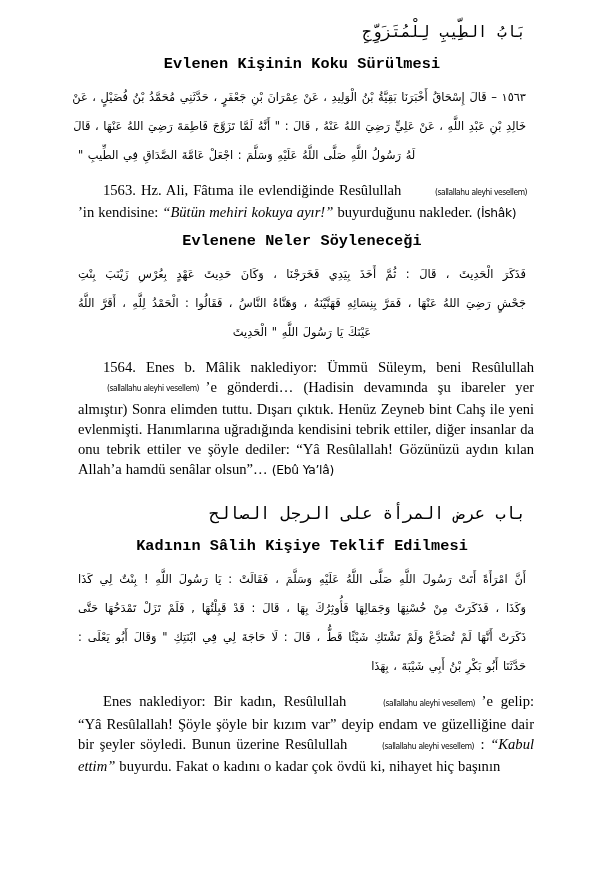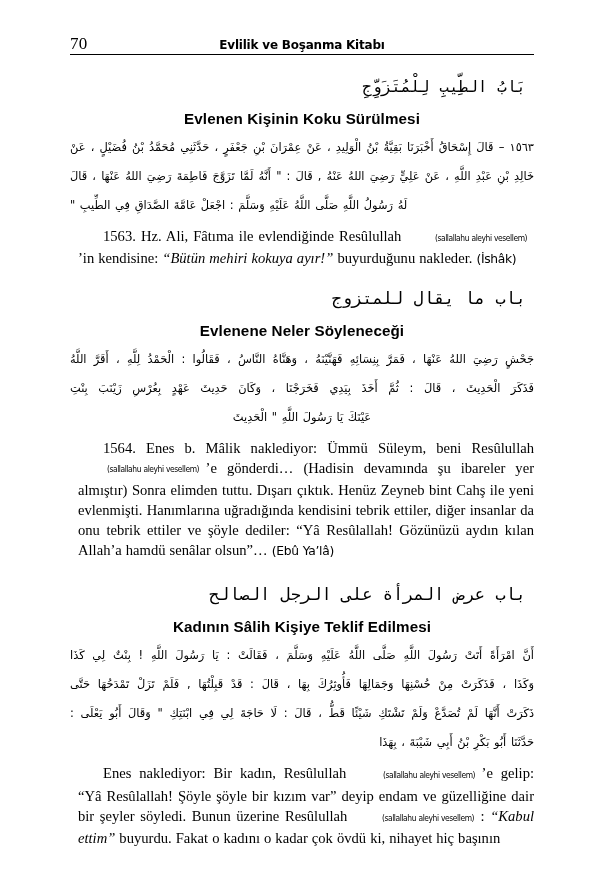--- a/index.html
+++ b/index.html
@@ -73,37 +73,37 @@
     padding: 3px 0 0 0;
     white-space: nowrap;
   }
   .ar-heading.vowelled {
     font-size: 16px;
   }
 
   
   .tr-heading {
     text-align: center;
-    font-family: Liberation Sans, sans-serif;
+    font-family: Liberation Mono, monospace;
     font-weight: bold;
     font-size: 15.2px;
     line-height: 20px;
     margin: 1px 0 3px 0;
     letter-spacing: 0.1px;
   }
 
   
   .ar-block {
     direction: rtl;
     text-align: justify;
     text-align-last: center;
     font-family: "DejaVu Sans", "Liberation Sans", sans-serif;
     font-size: 11.4px;
     line-height: 29px;
-    margin: 0;
+    margin: 8px;
     padding: 1px 0 2px 0;
     word-spacing: 1px;
   }
   .ar-block .ar-line {
     display: block;
     text-align: justify;
     text-align-last: justify;
     white-space: nowrap;
   }
   .ar-block .ar-line.last {
@@ -146,46 +146,41 @@
   }
 
   .spacer-sm { height: 6px; }
   .spacer-md { height: 11px; }
 </style>
 </head>
 <body>
 
 <div class="page">
 
-  <div class="running-head">
-    <div class="folio">70</div>
-    <div class="head-title">Evlilik ve Boşanma Kitabı</div>
-  </div>
 
   <div class="body-col">
 
     <div>
       <div class="ar-heading vowelled">بَابُ الطِّيبِ لِلْمُتَزَوِّجِ</div>
       <div class="tr-heading">Evlenen Kişinin Koku Sürülmesi</div>
       <div class="ar-block">
         <span class="ar-line">١٥٦٣ – قَالَ إِسْحَاقُ أَخْبَرَنَا بَقِيَّةُ بْنُ الْوَلِيدِ ، عَنْ عِمْرَانَ بْنِ جَعْفَرٍ ، حَدَّثَنِي مُحَمَّدُ بْنُ فُضَيْلٍ ، عَنْ</span>
         <span class="ar-line">خَالِدِ بْنِ عَبْدِ اللَّهِ ، عَنْ عَلِيٍّ رَضِيَ اللهُ عَنْهُ , قَالَ : " أَنَّهُ لَمَّا تَزَوَّجَ فَاطِمَةَ رَضِيَ اللهُ عَنْهَا ، قَالَ</span>
         <span class="ar-line last">لَهُ رَسُولُ اللَّهِ صَلَّى اللَّهُ عَلَيْهِ وَسَلَّمَ : اجْعَلْ عَامَّةَ الصَّدَاقِ فِي الطِّيبِ "</span>
       </div>
       <p class="tr-para"><span>1563.</span><span> Hz. Ali, Fâtıma ile evlendiğinde Resûlullah </span><span class="honorific">(sallallahu aleyhi vesellem)</span><span>’in kendisine: </span><em>“Bütün mehiri kokuya ayır!”</em><span> buyurduğunu nakleder. </span><span class="src">(İshâk)</span></p>
     </div>
 
     <div class="spacer-sm"></div>
 
     <div>
-      <div class="ar-heading">باب ما يقال للمتزوج</div>
       <div class="tr-heading">Evlenene Neler Söyleneceği</div>
       <div class="ar-block">
+        <span class="ar-line">فَذَكَرَ الْحَدِيثَ ، قَالَ : ثُمَّ أَخَذَ بِيَدِي فَخَرَجْنَا ، وَكَانَ حَدِيثَ عَهْدٍ بِعُرْسِ زَيْنَبَ بِنْتِ</span>
         <span class="ar-line">جَحْشٍ رَضِيَ اللهُ عَنْهَا ، فَمَرَّ بِنِسَائِهِ فَهَنَّيْنَهُ ، وَهَنَّاهُ النَّاسُ ، فَقَالُوا : الْحَمْدُ لِلَّهِ ، أَقَرَّ اللَّهُ</span>
-        <span class="ar-line">فَذَكَرَ الْحَدِيثَ ، قَالَ : ثُمَّ أَخَذَ بِيَدِي فَخَرَجْنَا ، وَكَانَ حَدِيثَ عَهْدٍ بِعُرْسِ زَيْنَبَ بِنْتِ</span>
         <span class="ar-line center">عَيْنَكَ يَا رَسُولَ اللَّهِ " الْحَدِيثَ</span>
       </div>
       <p class="tr-para tight"><span>1564.</span><span> Enes b. Mâlik naklediyor: Ümmü Süleym, beni Resûlullah </span><span class="honorific">(sallallahu aleyhi vesellem)</span><span>’e gönderdi… (Hadisin devamında şu ibareler yer almıştır) Sonra elimden tuttu. Dışarı çıktık. Henüz Zeyneb bint Cahş ile yeni evlenmişti. Hanımlarına uğradığında kendisini tebrik ettiler, diğer insanlar da onu tebrik ettiler ve şöyle dediler: “Yâ Resûlallah! Gözünüzü aydın kılan Allah’a hamdü senâlar olsun”… </span><span class="src">(Ebû Ya’lâ)</span></p>
     </div>
 
     <div class="spacer-md"></div>
 
     <div>
       <div class="ar-heading">باب عرض المرأة على الرجل الصالح</div>
       <div class="tr-heading">Kadının Sâlih Kişiye Teklif Edilmesi</div>

